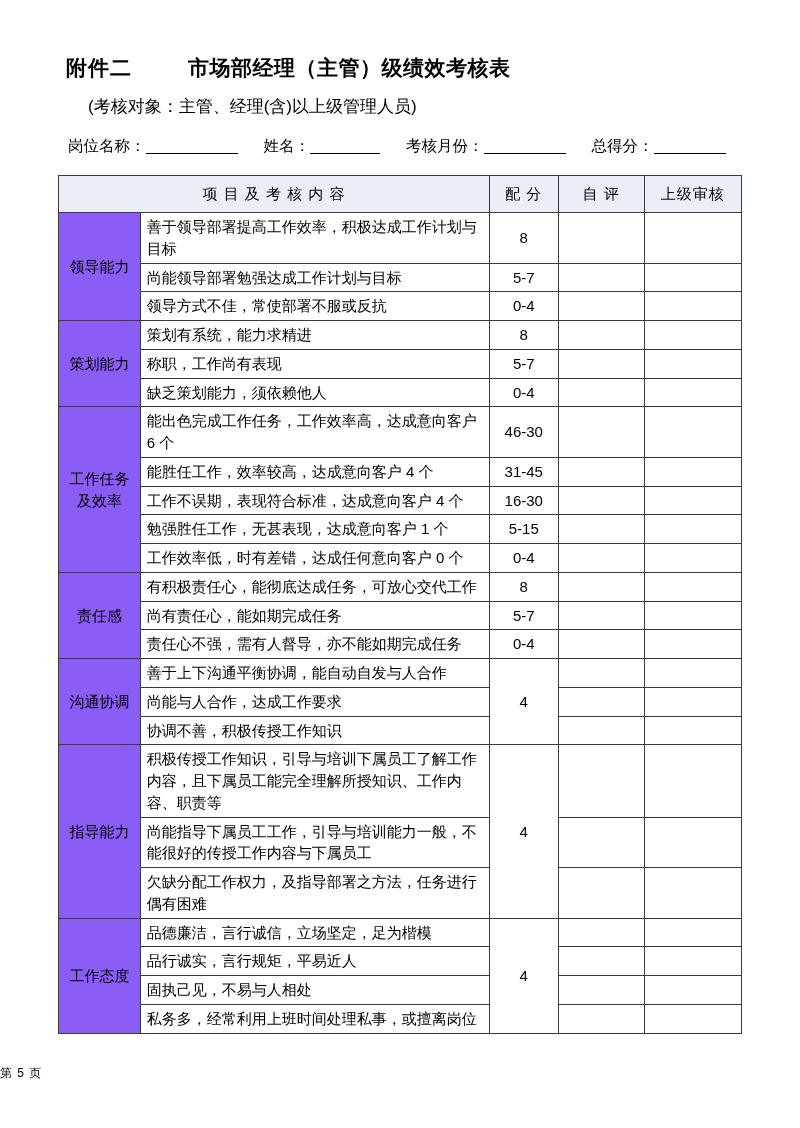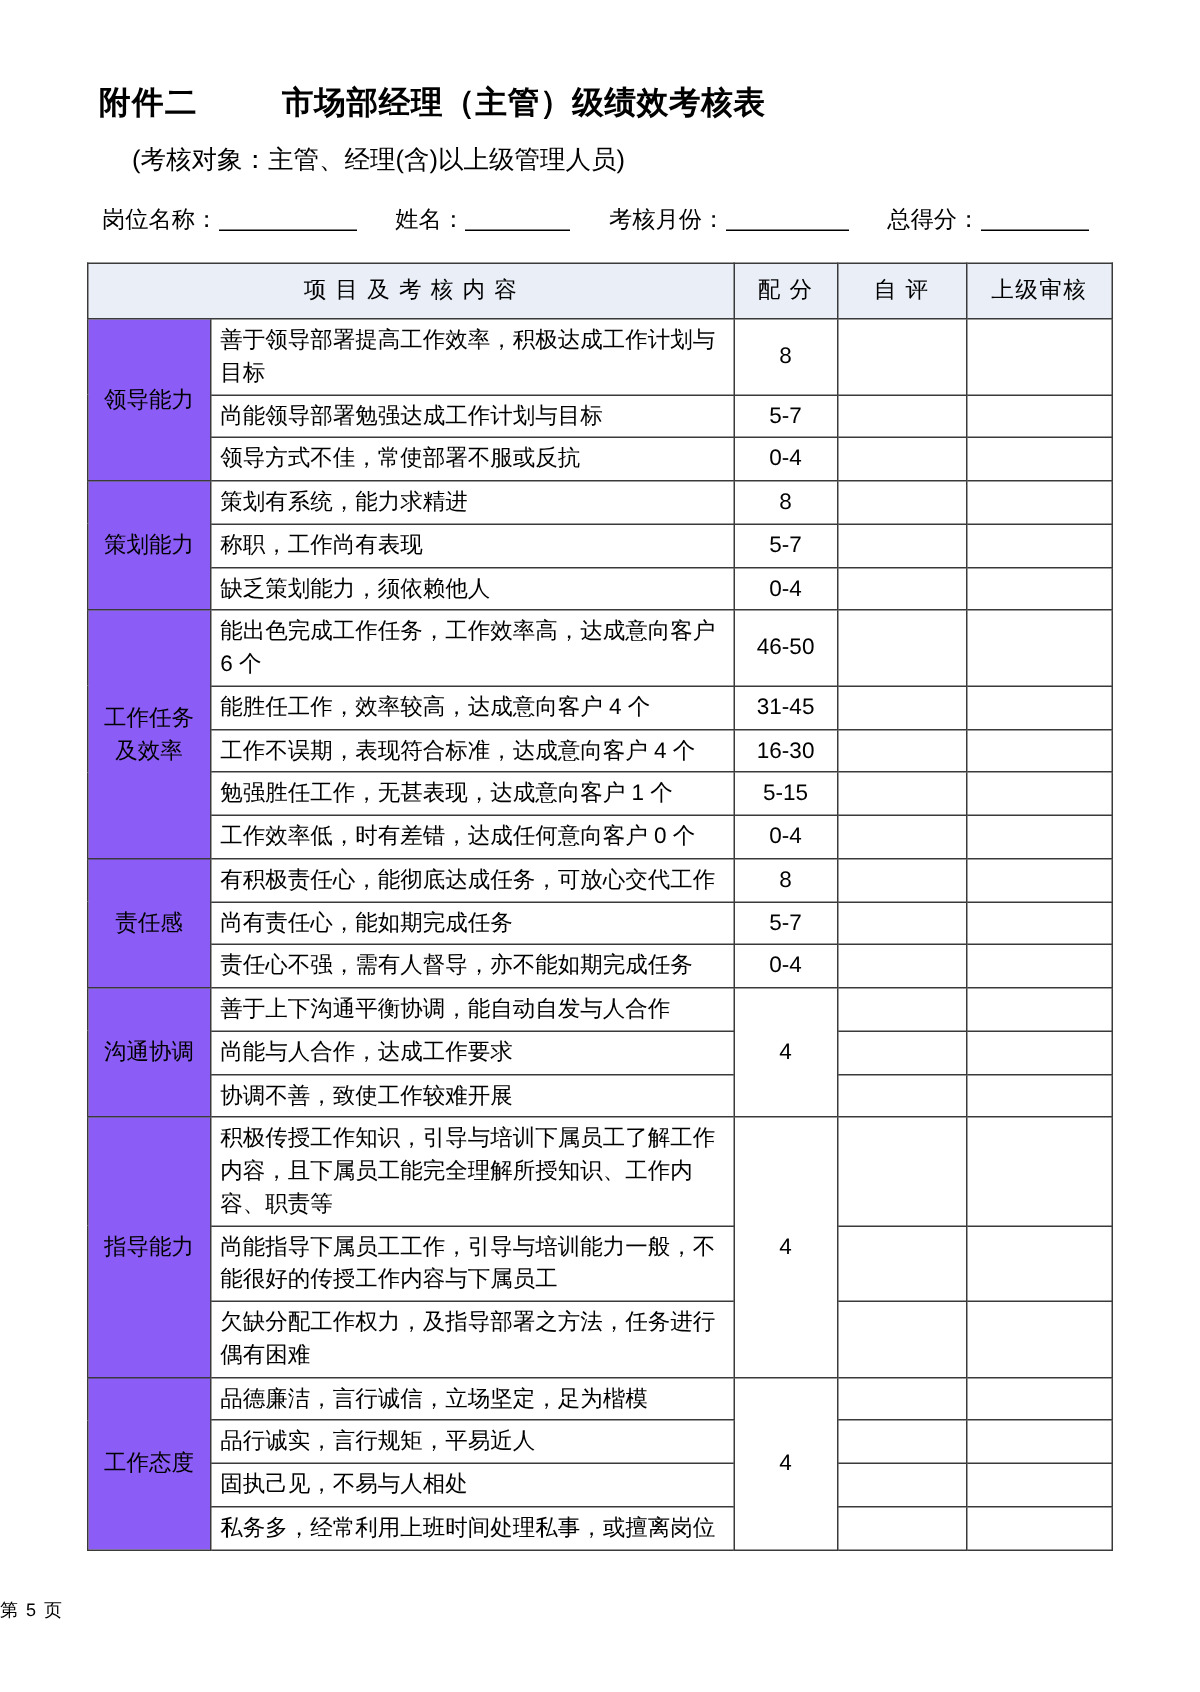--- a/index.html
+++ b/index.html
@@ -211,21 +211,21 @@
         </tr>
         <tr>
           <td class="content">缺乏策划能力，须依赖他人</td>
           <td class="score">0-4</td>
           <td class="blankcell"></td>
           <td class="blankcell"></td>
         </tr>
         <tr>
           <td class="cat" rowspan="5">工作任务及效率</td>
           <td class="content">能出色完成工作任务，工作效率高，达成意向客户 6 个</td>
-          <td class="score">46-50</td>
+          <td class="score">46-30</td>
           <td class="blankcell"></td>
           <td class="blankcell"></td>
         </tr>
         <tr>
           <td class="content">能胜任工作，效率较高，达成意向客户 4 个</td>
           <td class="score">31-45</td>
           <td class="blankcell"></td>
           <td class="blankcell"></td>
         </tr>
         <tr>
@@ -271,21 +271,21 @@
           <td class="score" rowspan="3">4</td>
           <td class="blankcell"></td>
           <td class="blankcell"></td>
         </tr>
         <tr>
           <td class="content">尚能与人合作，达成工作要求</td>
           <td class="blankcell"></td>
           <td class="blankcell"></td>
         </tr>
         <tr>
-          <td class="content">协调不善，致使工作较难开展</td>
+          <td class="content">协调不善，积极传授工作知识</td>
           <td class="blankcell"></td>
           <td class="blankcell"></td>
         </tr>
         <tr>
           <td class="cat" rowspan="3">指导能力</td>
           <td class="content">积极传授工作知识，引导与培训下属员工了解工作内容，且下属员工能完全理解所授知识、工作内容、职责等</td>
           <td class="score" rowspan="3">4</td>
           <td class="blankcell"></td>
           <td class="blankcell"></td>
         </tr>

